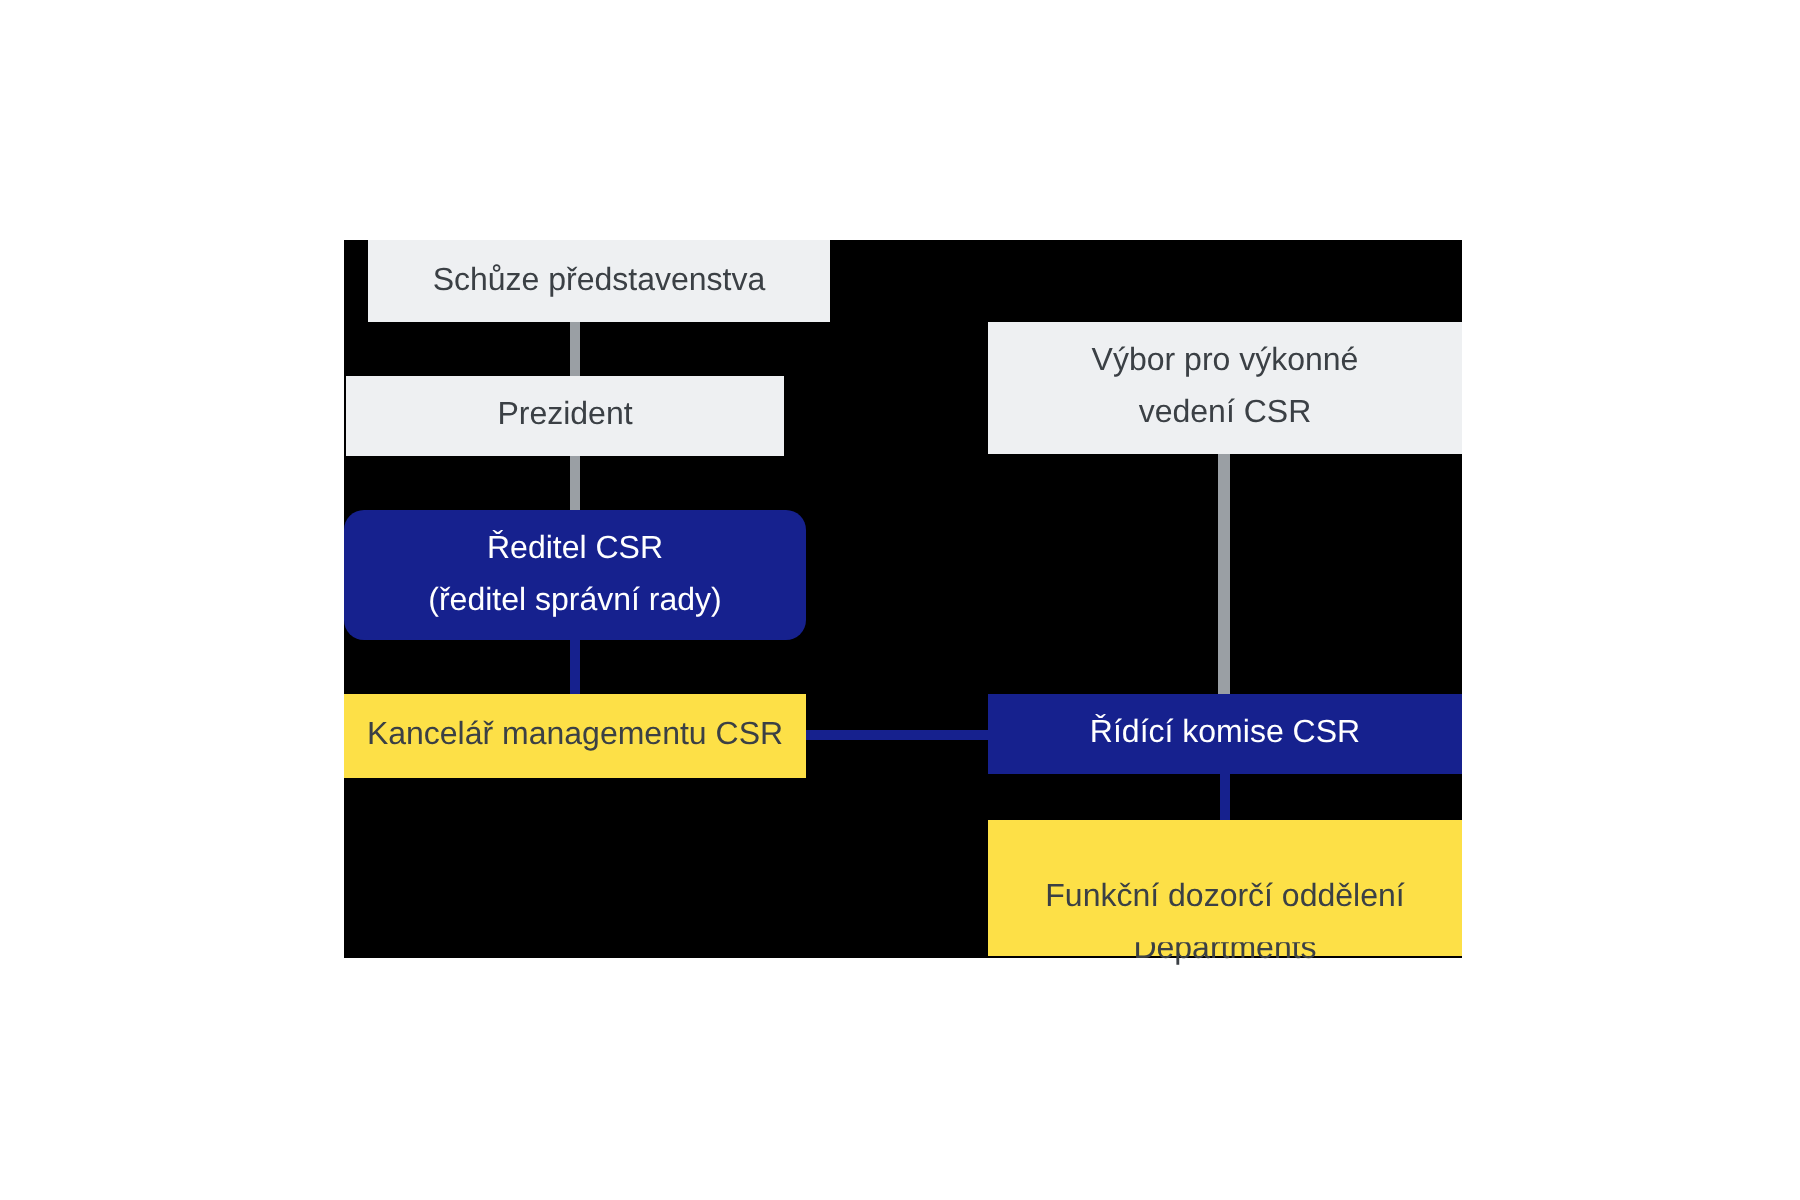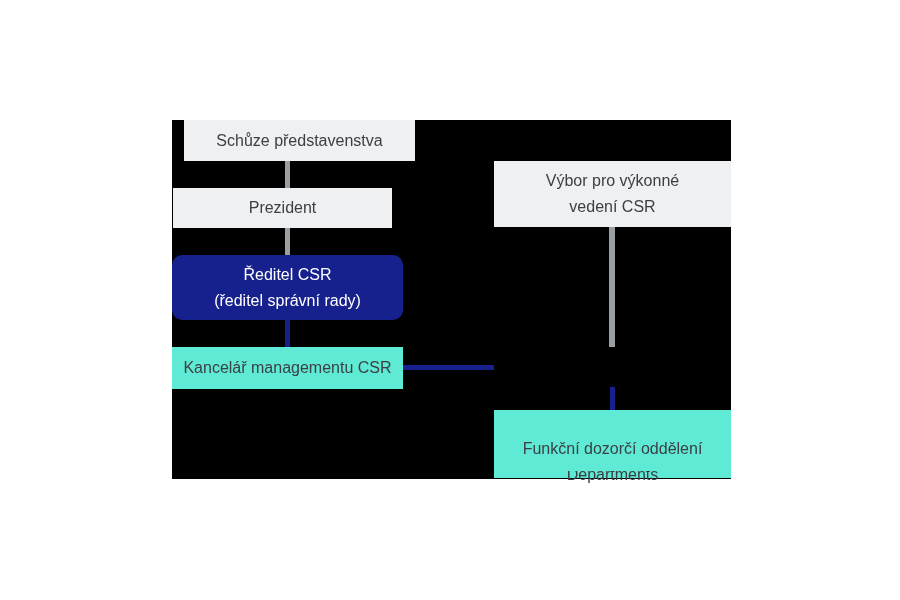--- a/index.html
+++ b/index.html
@@ -32,21 +32,21 @@
     text-align: center;
     font-size: 16px;
     line-height: 26px;
     color: #3b4045;
     box-sizing: border-box;
   }
   .node.light {
     background: #eef0f2;
   }
   .node.bluegray {
-    background: #5eead4;
+    background: #fde047;
   }
   .node.blue {
     background: #16218e;
     color: #ffffff;
   }
   .connector {
     position: absolute;
   }
   .connector.gray { background: #9a9fa4; }
   .connector.blue { background: #16218e; }
@@ -102,19 +102,22 @@
 
   <div class="node bluegray box-csr-mgmt-office">
     <span>Kancelář managementu CSR</span>
   </div>
 
   <div class="node light box-csr-exec-committee">
     <span>Výbor pro výkonné</span>
     <span>vedení CSR</span>
   </div>
 
+  <div class="node blue box-csr-steering">
+    <span>Řídící komise CSR</span>
+  </div>
 
   <div class="node bluegray box-functional-depts">
     <span>Funkční dozorčí oddělení</span>
     <span class="clip-top">Departments</span>
   </div>
 
 </div>
 
 </body></html>

